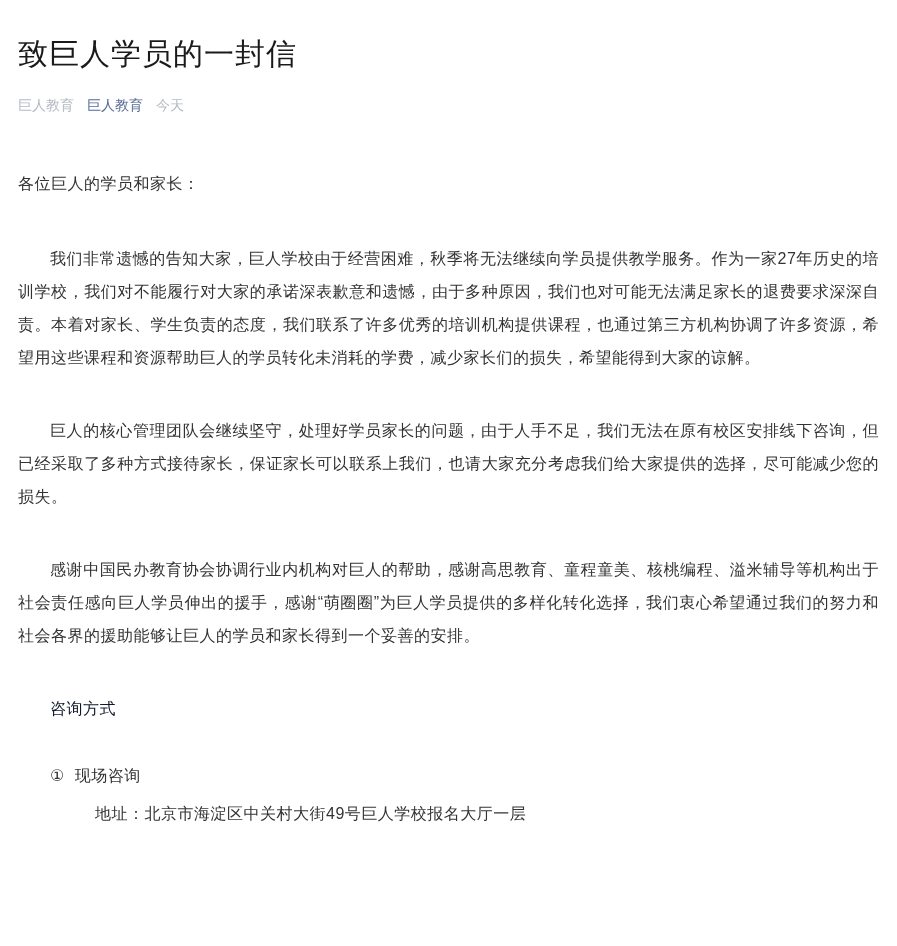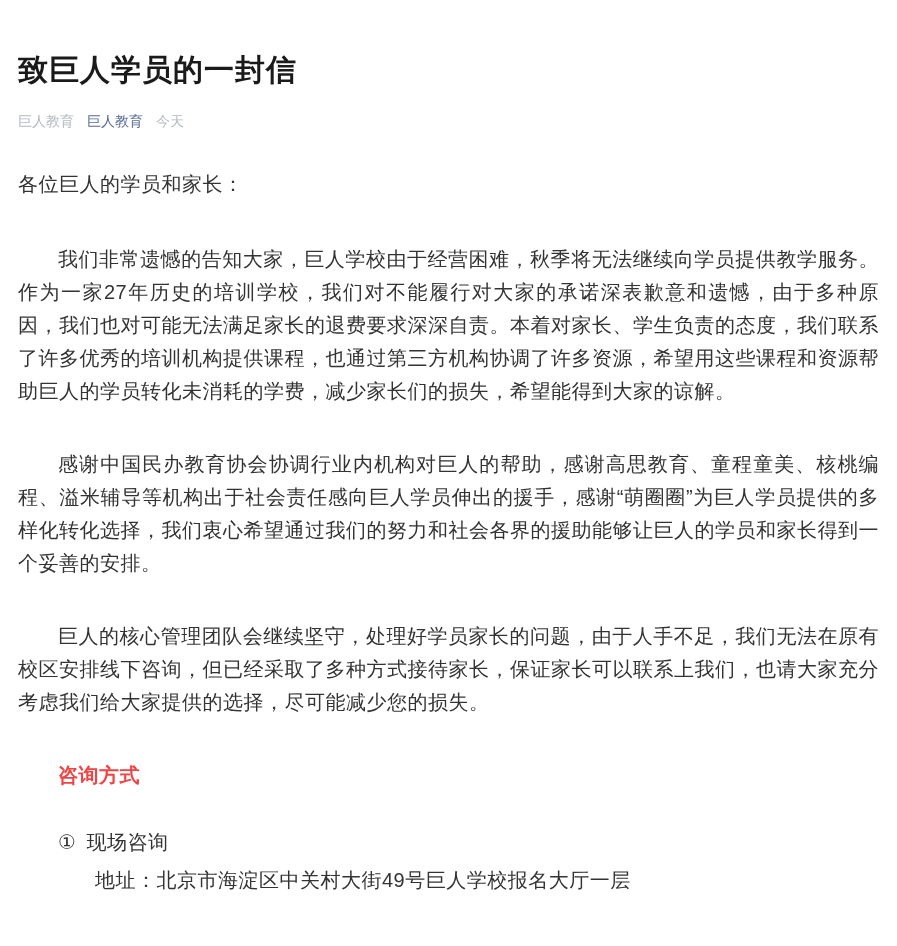--- a/index.html
+++ b/index.html
@@ -11,65 +11,65 @@
     width: 897px;
     height: 946px;
     overflow: hidden;
     background: #ffffff;
     box-sizing: border-box;
     padding: 0 18px;
     font-family: "Liberation Sans", "DejaVu Sans", sans-serif;
   }
   .article-title {
     margin: 0;
-    padding-top: 50px;
+    padding-top: 34px;
     font-size: 30px;
     line-height: 40px;
-    font-weight: 700;
+    font-weight: 400;
     color: #1a1a1a;
     letter-spacing: 1px;
   }
   .byline {
     margin-top: 19px;
     font-size: 14px;
     line-height: 24px;
   }
   .byline > * {
     margin-right: 13px;
     text-decoration: none;
   }
   .author-name, .publish-date {
     color: #b3b9c3;
   }
   .account-link {
     color: #576b95;
     cursor: pointer;
   }
   .article-body {
-    margin-top: 35px;
-    font-size: 20px;
+    margin-top: 50px;
+    font-size: 16px;
     line-height: 33px;
     color: #333333;
     text-align: justify;
     letter-spacing: 0.5px;
   }
   .article-body p {
     margin: 0 0 40px 0;
   }
   p.salutation {
     text-indent: 0;
     margin-bottom: 42px;
   }
   p.para {
     text-indent: 2em;
   }
   p.red-heading {
     text-indent: 2em;
-    font-weight: 700;
-    color: #ef4444;
+    font-weight: 400;
+    color: #0f172a;
     margin-bottom: 34px;
   }
   .contact-item-title {
     text-indent: 2em;
     line-height: 33px;
     margin-bottom: 6px;
   }
   .contact-item-title .item-index {
     margin-right: 10px;
   }
@@ -89,23 +89,23 @@
   <div class="byline">
     <span class="author-name">巨人教育</span><a class="account-link">巨人教育</a><span class="publish-date">今天</span>
   </div>
 
   <div class="article-body">
 
     <p class="salutation">各位巨人的学员和家长：</p>
 
     <p class="para">我们非常遗憾的告知大家，巨人学校由于经营困难，秋季将无法继续向学员提供教学服务。作为一家27年历史的培训学校，我们对不能履行对大家的承诺深表歉意和遗憾，由于多种原因，我们也对可能无法满足家长的退费要求深深自责。本着对家长、学生负责的态度，我们联系了许多优秀的培训机构提供课程，也通过第三方机构协调了许多资源，希望用这些课程和资源帮助巨人的学员转化未消耗的学费，减少家长们的损失，希望能得到大家的谅解。</p>
 
+    <p class="para">巨人的核心管理团队会继续坚守，处理好学员家长的问题，由于人手不足，我们无法在原有校区安排线下咨询，但已经采取了多种方式接待家长，保证家长可以联系上我们，也请大家充分考虑我们给大家提供的选择，尽可能减少您的损失。</p>
+
     <p class="para">感谢中国民办教育协会协调行业内机构对巨人的帮助，感谢高思教育、童程童美、核桃编程、溢米辅导等机构出于社会责任感向巨人学员伸出的援手，感谢“萌圈圈”为巨人学员提供的多样化转化选择，我们衷心希望通过我们的努力和社会各界的援助能够让巨人的学员和家长得到一个妥善的安排。</p>
-
-    <p class="para">巨人的核心管理团队会继续坚守，处理好学员家长的问题，由于人手不足，我们无法在原有校区安排线下咨询，但已经采取了多种方式接待家长，保证家长可以联系上我们，也请大家充分考虑我们给大家提供的选择，尽可能减少您的损失。</p>
 
     <p class="red-heading">咨询方式</p>
 
     <div class="contact-item">
       <div class="contact-item-title">
         <span class="item-index">①</span><span class="item-title-text">现场咨询</span>
       </div>
       <div class="contact-line">地址：北京市海淀区中关村大街49号巨人学校报名大厅一层</div>
     </div>
 

